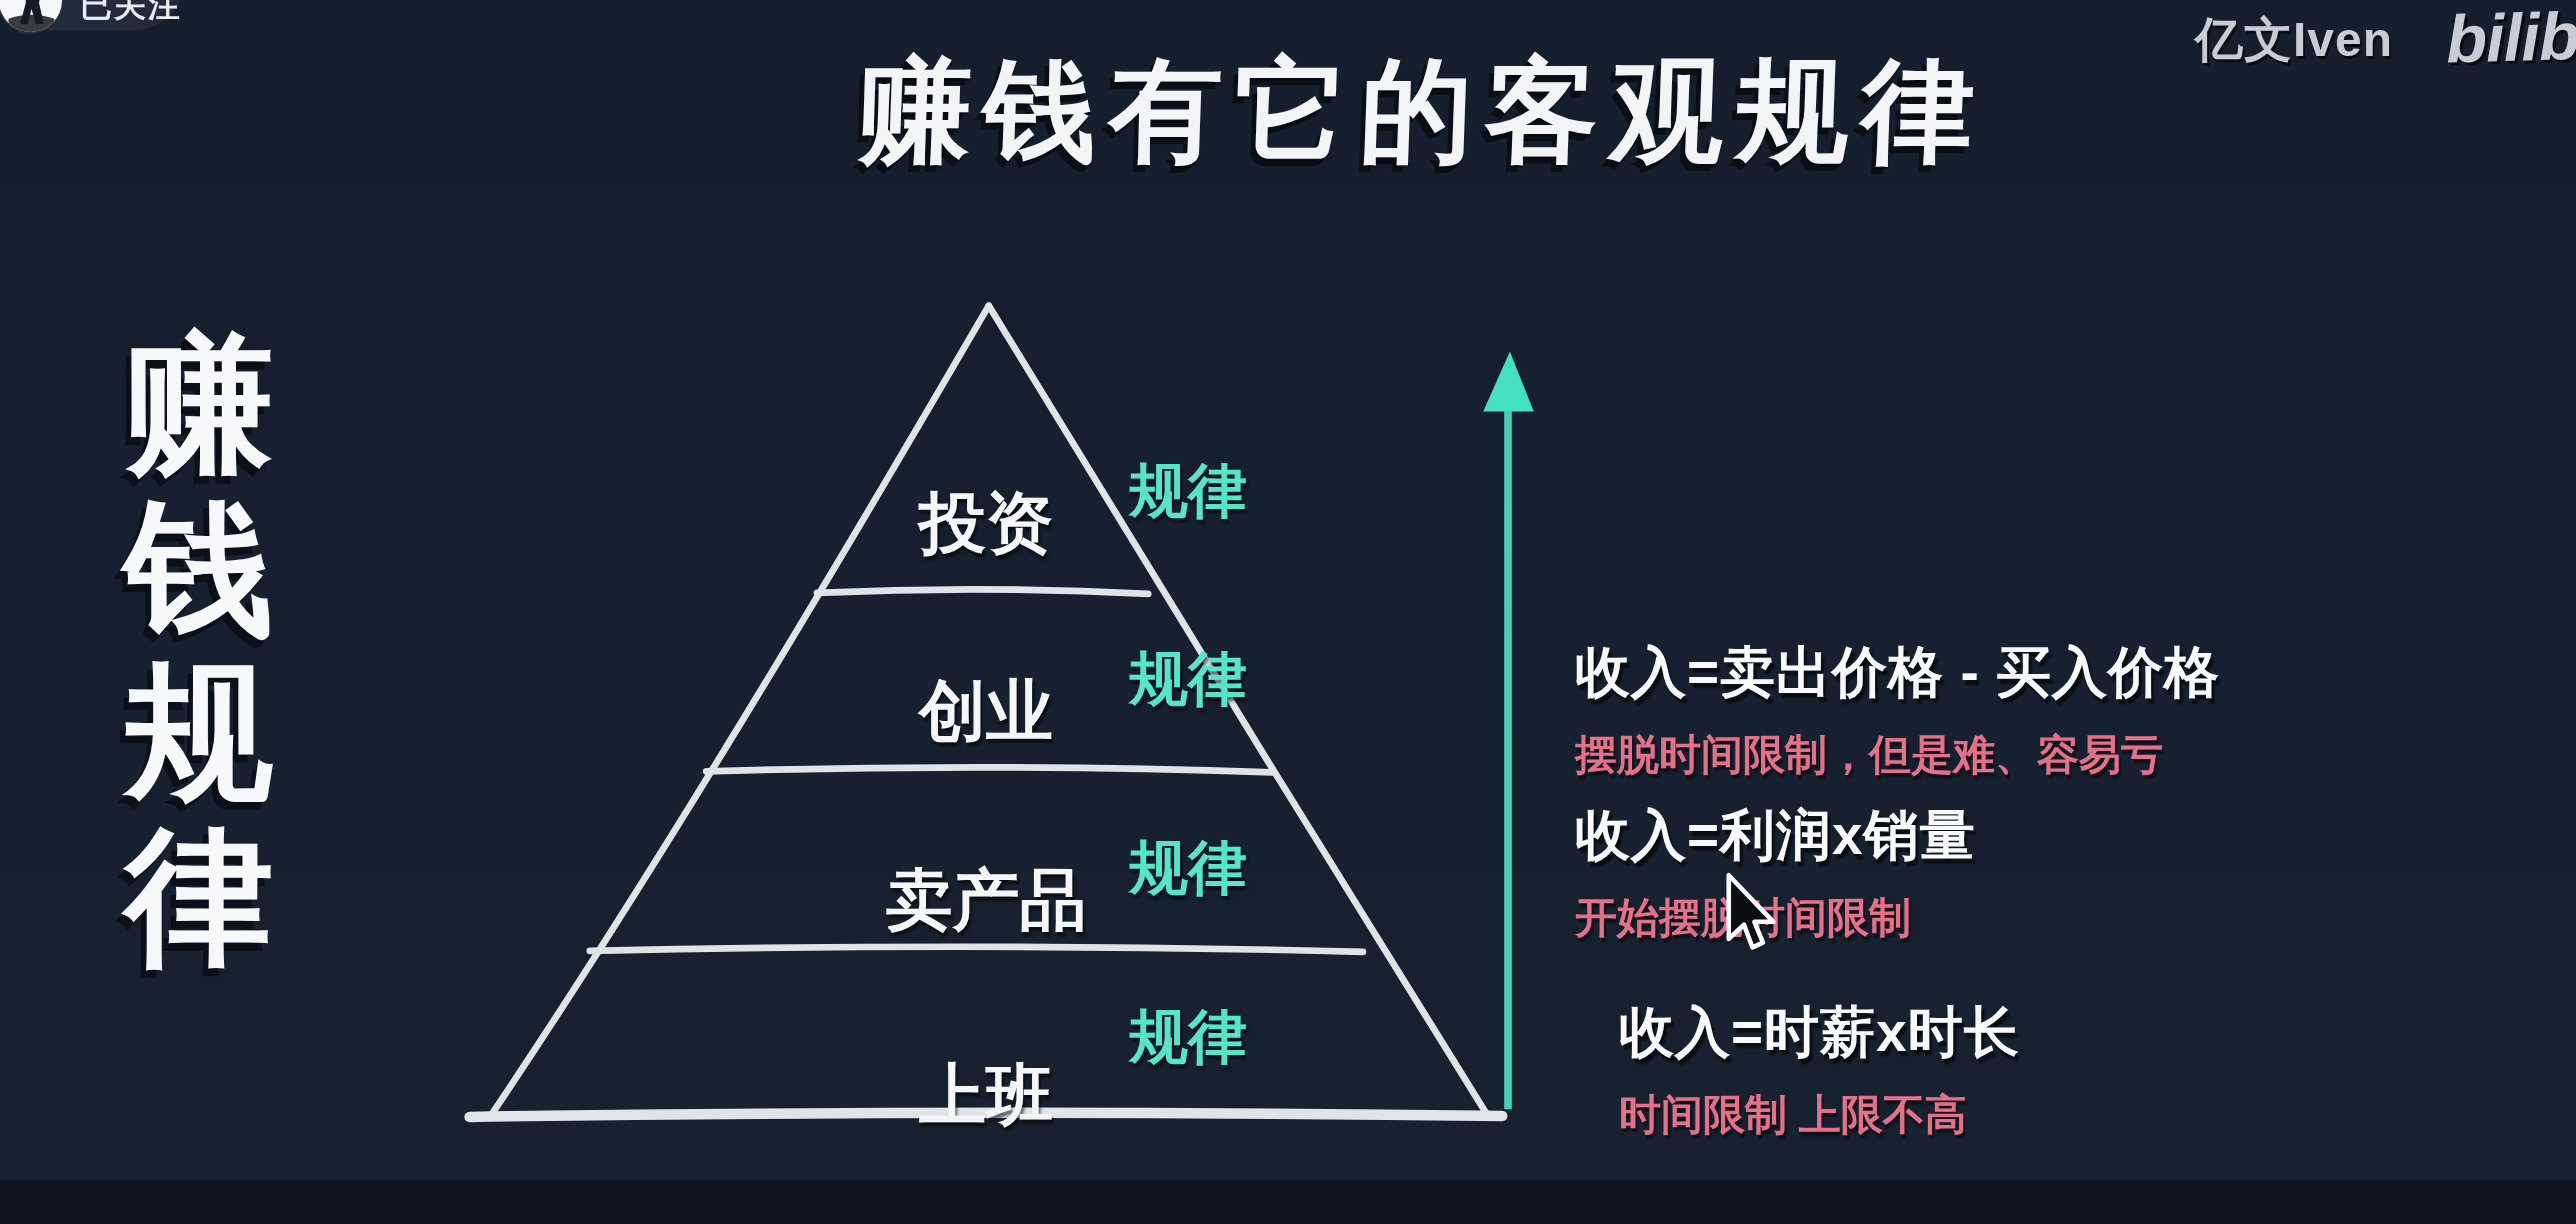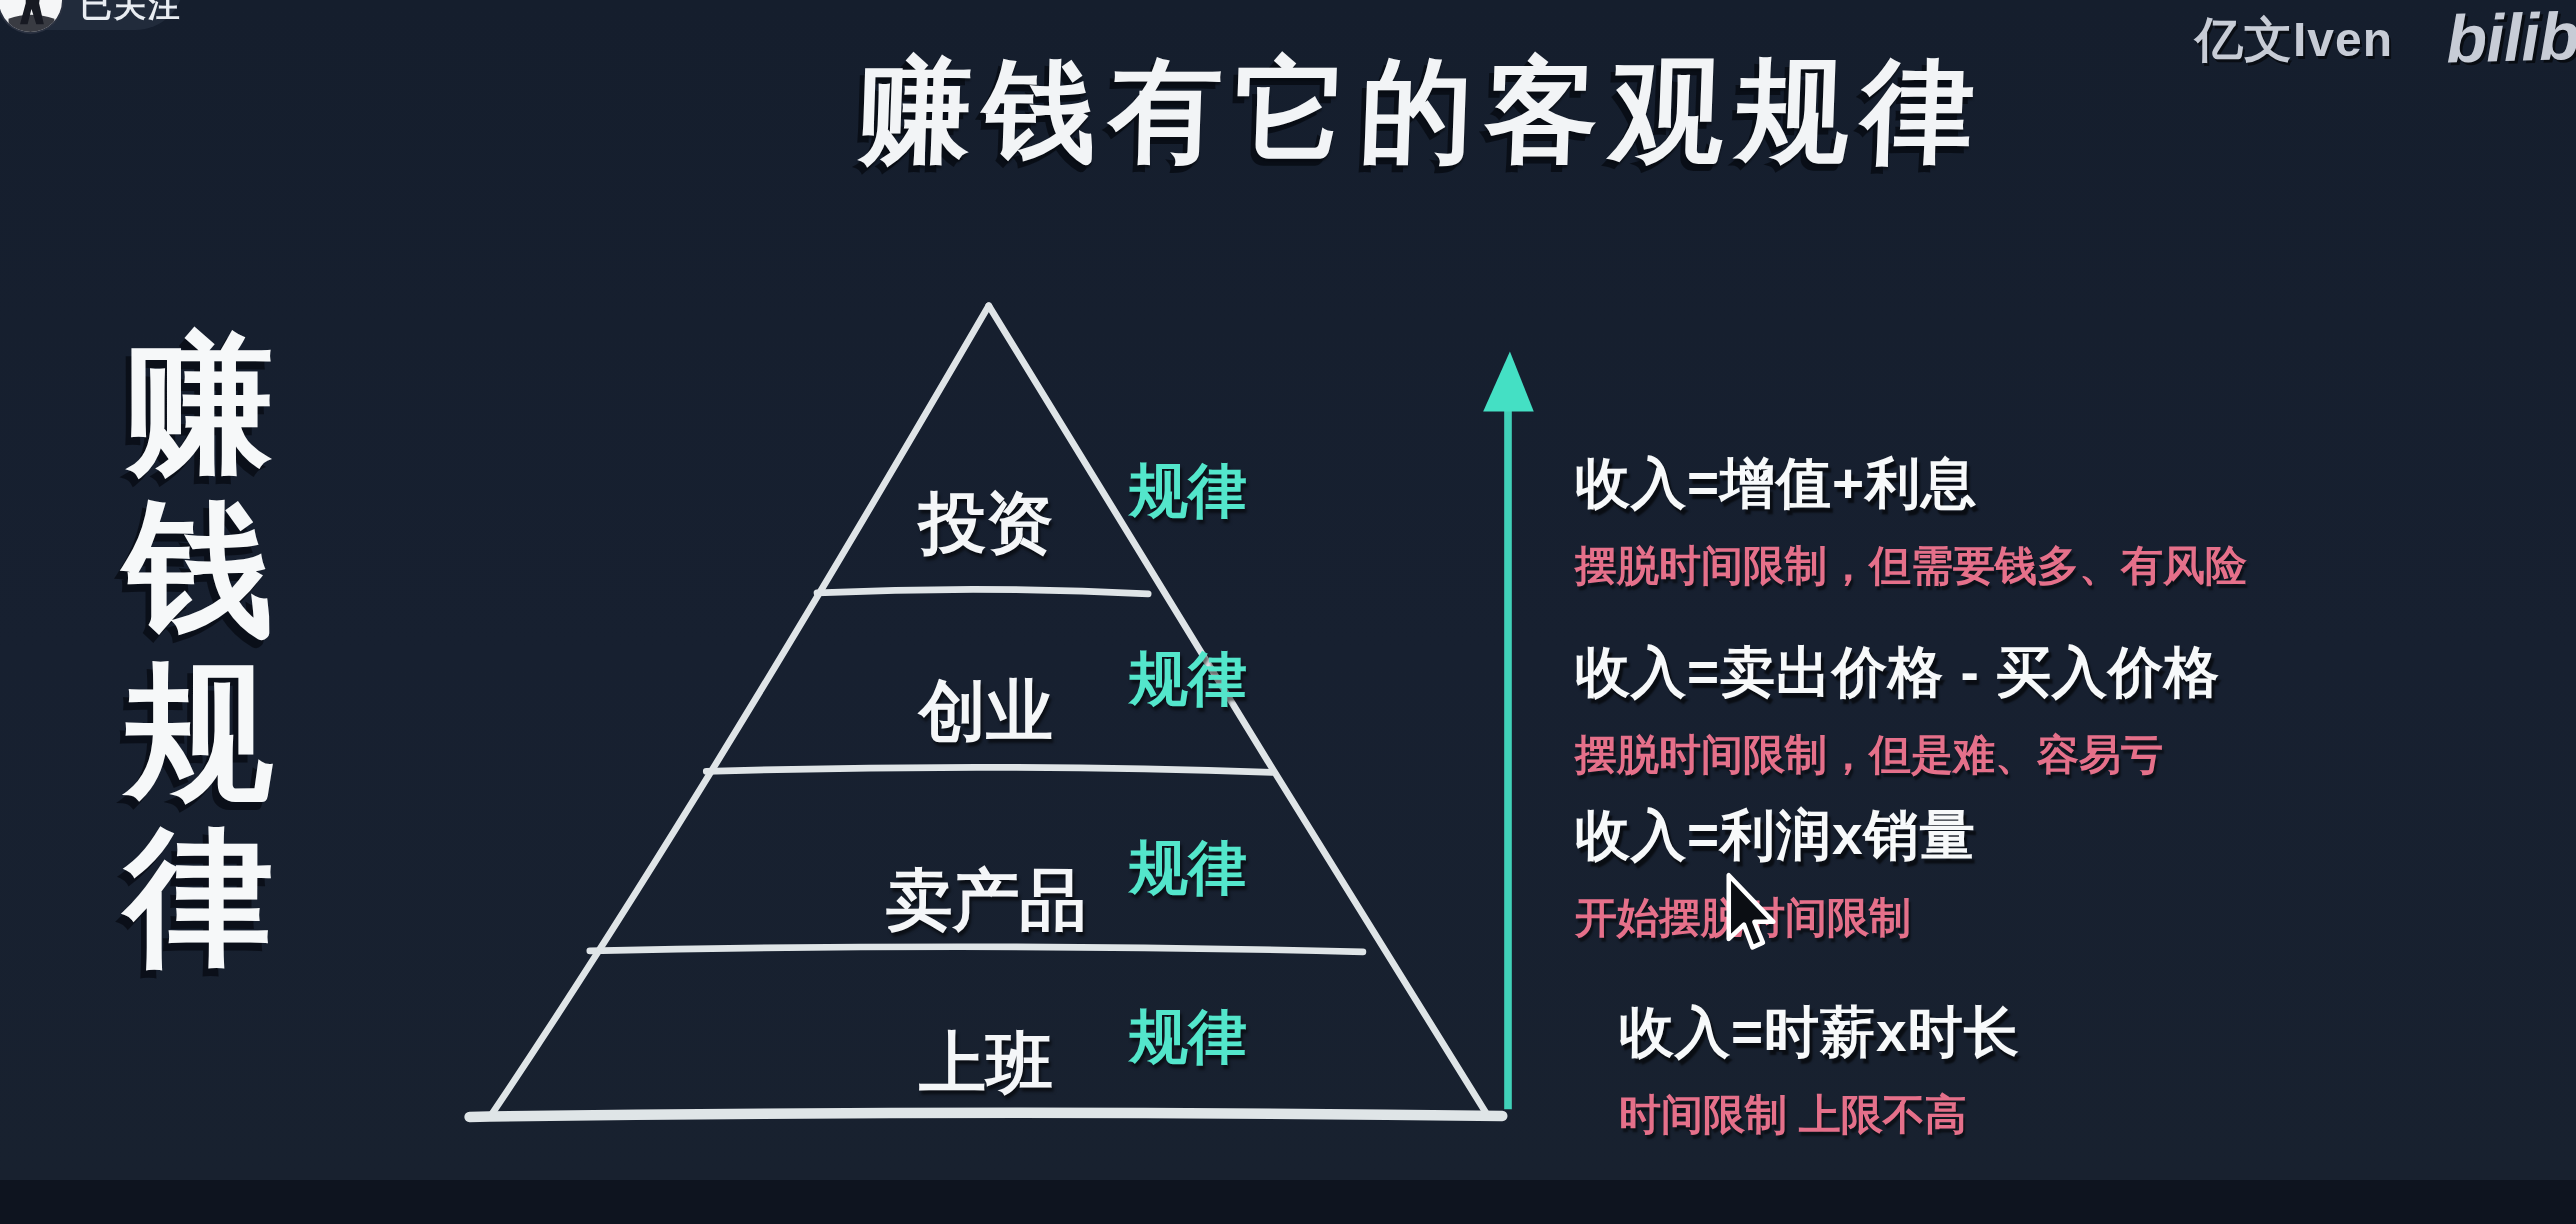--- a/index.html
+++ b/index.html
@@ -101,27 +101,23 @@
 
   <div class="abs pyr-label" style="top:457px;">投资</div>
   <div class="abs pyr-tag" style="top:457px;">规律</div>
 
   <div class="abs pyr-label" style="top:645px;">创业</div>
   <div class="abs pyr-tag" style="top:645px;">规律</div>
 
   <div class="abs pyr-label" style="top:834px;">卖产品</div>
   <div class="abs pyr-tag" style="top:834px;">规律</div>
 
-  <div class="abs pyr-label" style="top:1003px;font-family:Liberation Mono, monospace;">上班</div>
+  <div class="abs pyr-label" style="top:1029px;">上班</div>
   <div class="abs pyr-tag" style="top:1003px;">规律</div>
 
-  <div class="abs note-block" style="top:447px;">
-    <div class="note-formula">收入=增值+利息</div>
-    <div class="note-sub">摆脱时间限制，但需要钱多、有风险</div>
-  </div>
   <div class="abs note-block" style="top:636px;">
     <div class="note-formula">收入=卖出价格 - 买入价格</div>
     <div class="note-sub">摆脱时间限制，但是难、容易亏</div>
   </div>
   <div class="abs note-block" style="top:799px;">
     <div class="note-formula">收入=利润x销量</div>
     <div class="note-sub">开始摆脱时间限制</div>
   </div>
   <div class="abs note-block" style="top:996px;margin-left:44px;">
     <div class="note-formula">收入=时薪x时长</div>

